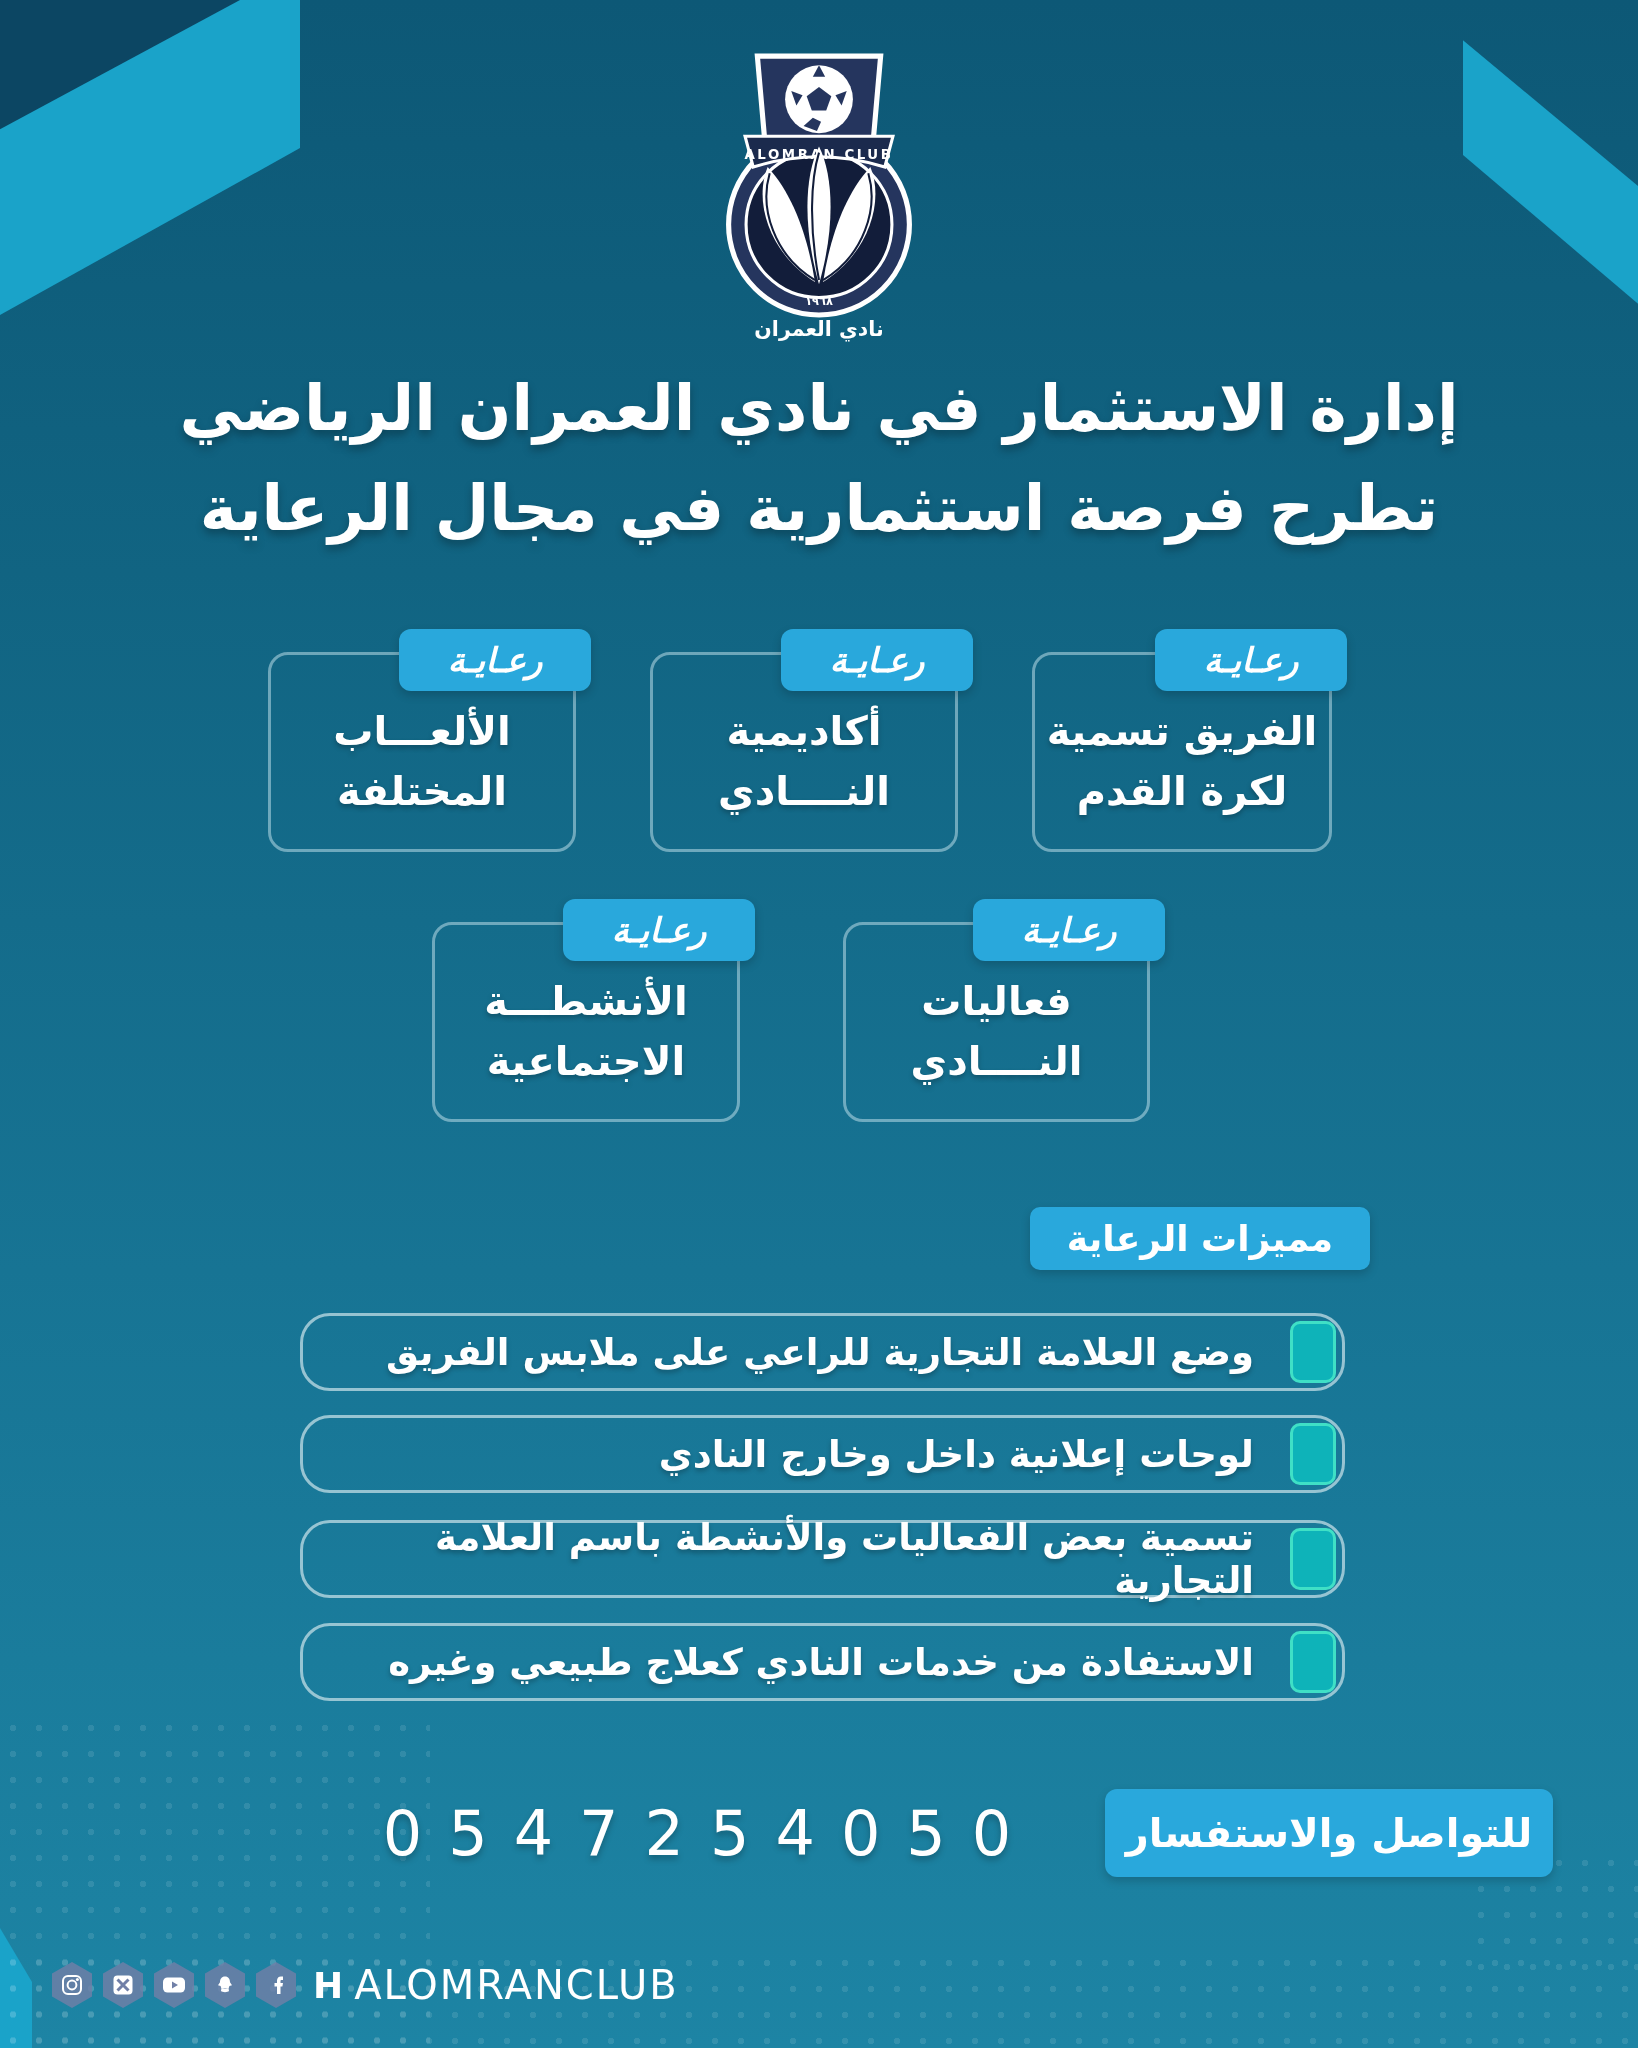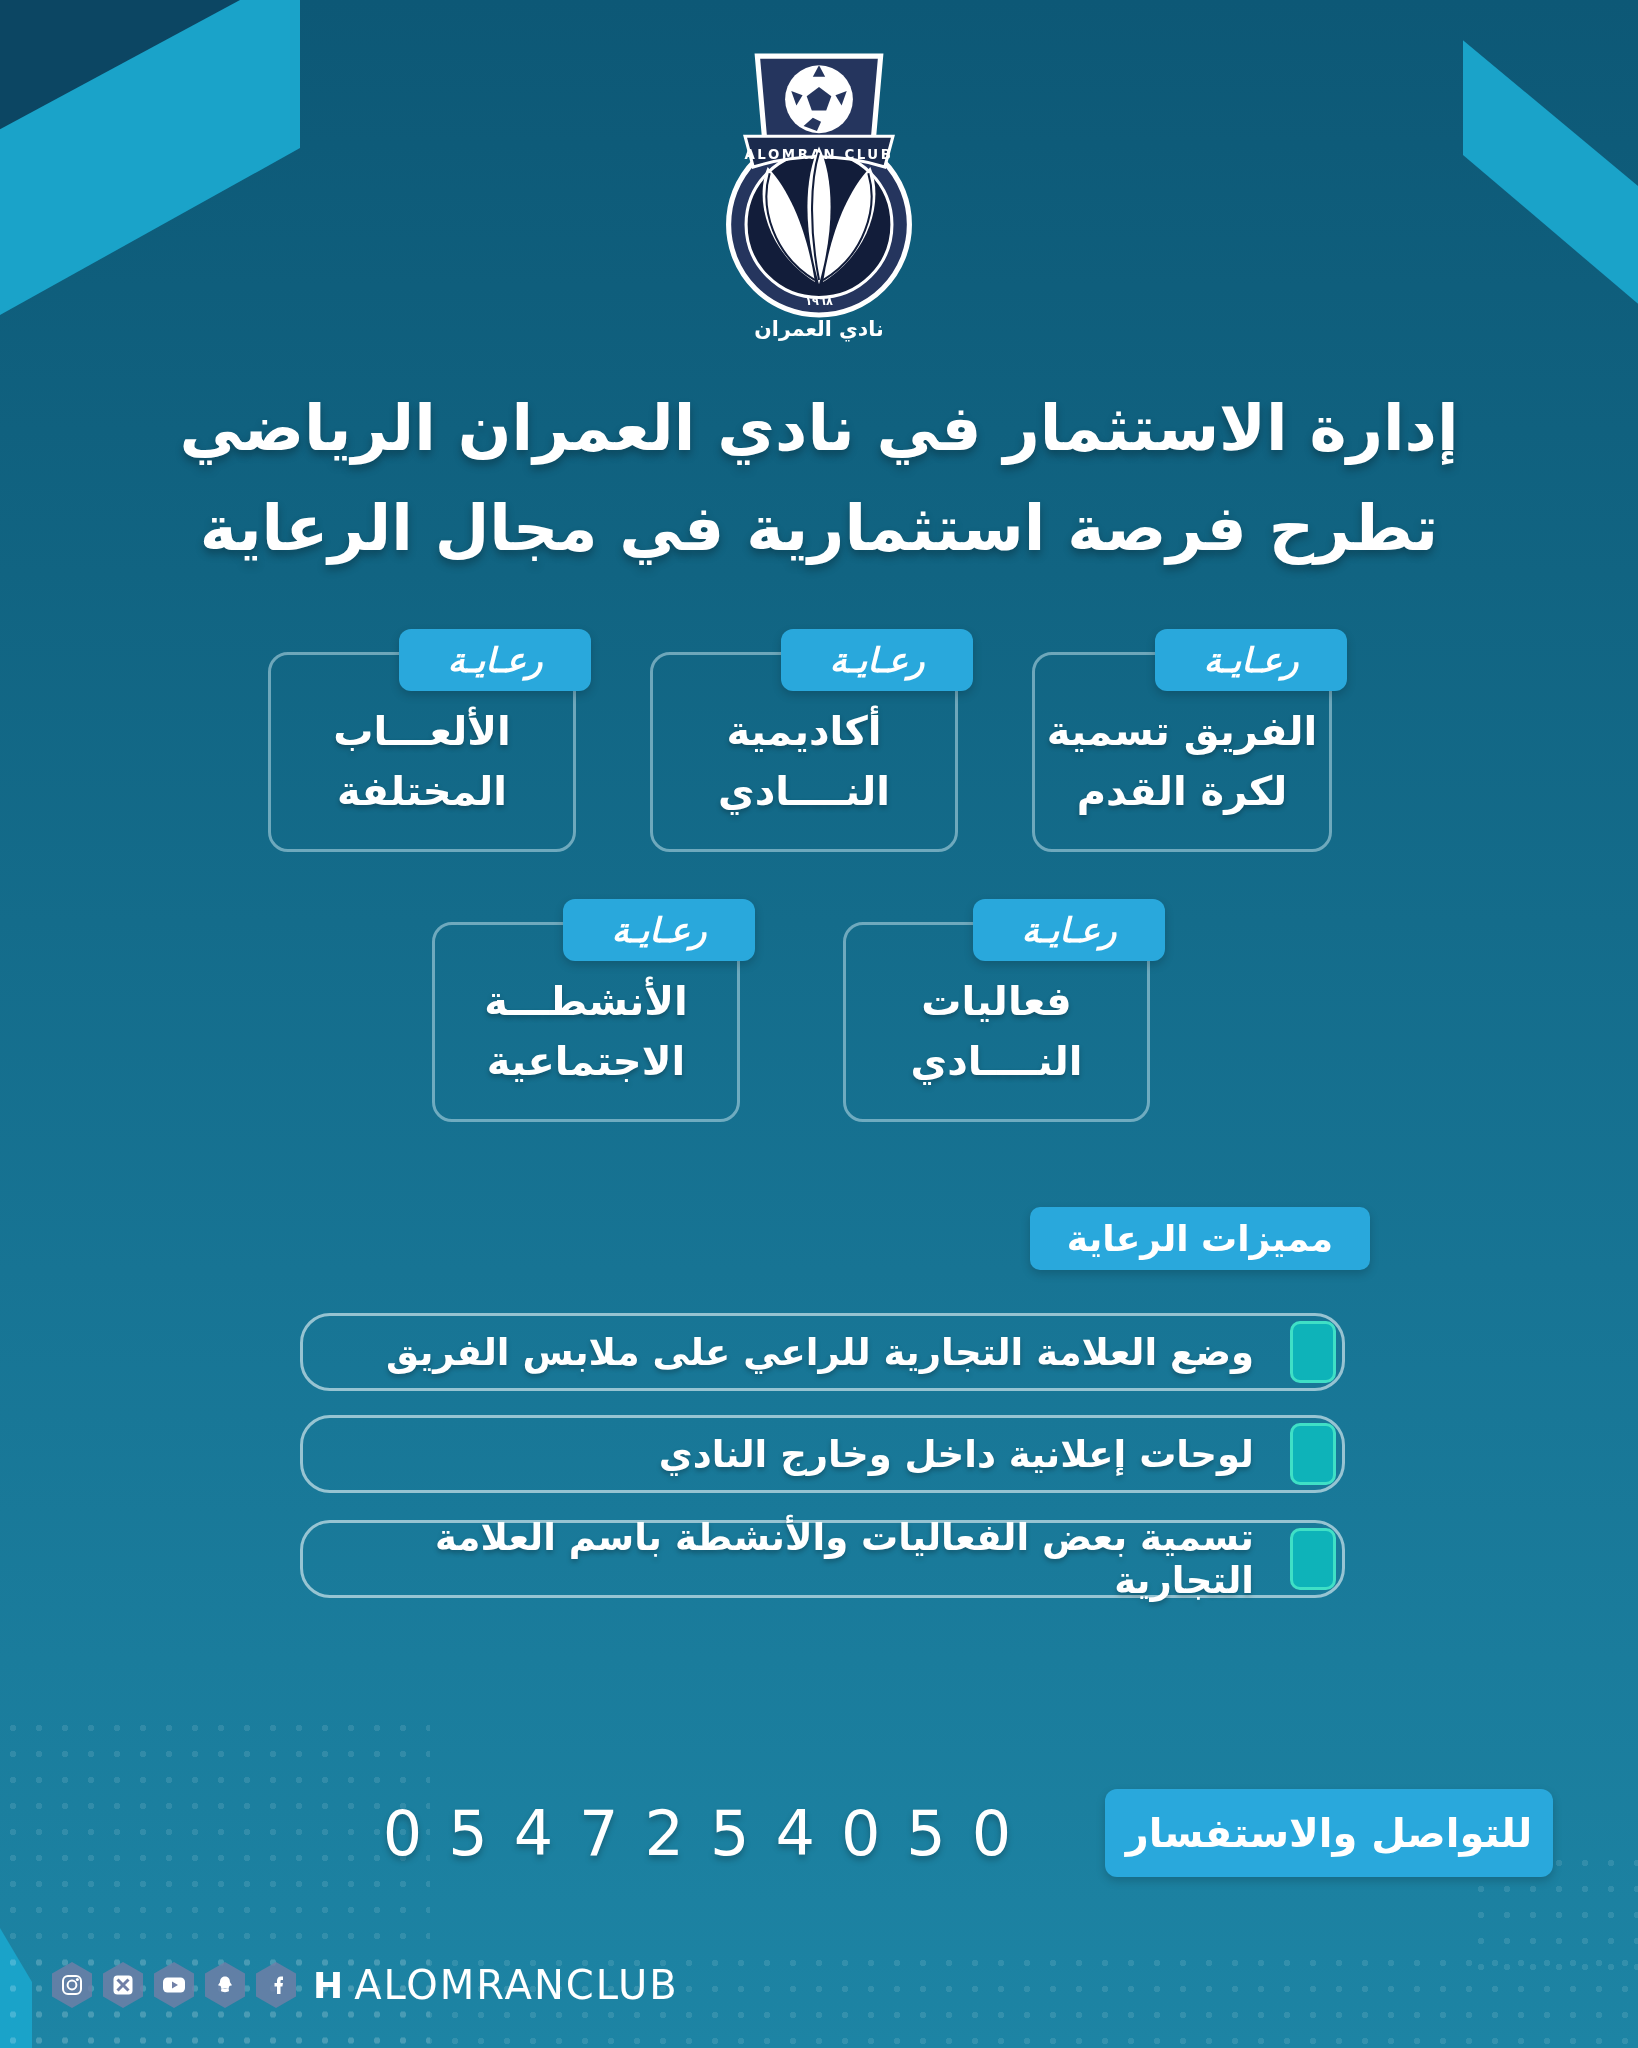--- a/index.html
+++ b/index.html
@@ -25,21 +25,21 @@
     background-size:26px 26px; }
   .dots-bl{ left:0; top:1715px; width:430px; height:333px; }
   .dots-bottom{ left:0; top:1950px; width:1638px; height:98px; }
   .dots-br{ right:0; top:1850px; width:170px; height:130px; }
 
   
   .logo{ position:absolute; top:52px; left:50%; transform:translateX(-50%); width:226px; }
 
   
   .title{ position:absolute; width:100%; text-align:center; color:#ffffff; font-weight:bold;
-    font-size:63px; text-shadow:0 5px 8px rgba(0,0,0,0.28); letter-spacing:0;margin-top:20px; }
+    font-size:63px; text-shadow:0 5px 8px rgba(0,0,0,0.28); letter-spacing:0; }
   .title-1{ top:372px; }
   .title-2{ top:472px; }
 
   
   .card{ position:absolute; height:200px; border:3px solid rgba(186,220,231,0.55);
     border-radius:20px; }
   .card-badge{ position:absolute; top:-26px; right:-18px; width:192px; height:62px;
     background:#29a8dc; border-radius:12px; color:#fff; font-weight:bold; font-size:34px;
     display:flex; align-items:center; justify-content:center;
     box-shadow:0 4px 10px rgba(0,0,0,0.18);font-style:italic; }
@@ -179,20 +179,24 @@
     <div class="txt">وضع العلامة التجارية للراعي على ملابس الفريق</div>
   </div>
   <div class="feature-bar fb-2">
     <div class="feature-cube"></div>
     <div class="txt">لوحات إعلانية داخل وخارج النادي</div>
   </div>
   <div class="feature-bar fb-3">
     <div class="feature-cube"></div>
     <div class="txt">تسمية بعض الفعاليات والأنشطة باسم العلامة التجارية</div>
   </div>
+  <div class="feature-bar fb-4">
+    <div class="feature-cube"></div>
+    <div class="txt">الاستفادة من خدمات النادي كعلاج طبيعي وغيره</div>
+  </div>
 
   <div class="contact-badge">للتواصل والاستفسار</div>
   <div class="contact-phone">0547254050</div>
 
   <div class="footer">
     <div class="hex">
       <svg width="22" height="22" viewBox="0 0 22 22">
         <rect x="2" y="2" width="18" height="18" rx="5" fill="none" stroke="#ffffff" stroke-width="2"></rect>
         <circle cx="11" cy="11" r="4.4" fill="none" stroke="#ffffff" stroke-width="2"></circle>
         <circle cx="16.4" cy="5.6" r="1.5" fill="#ffffff"></circle>

